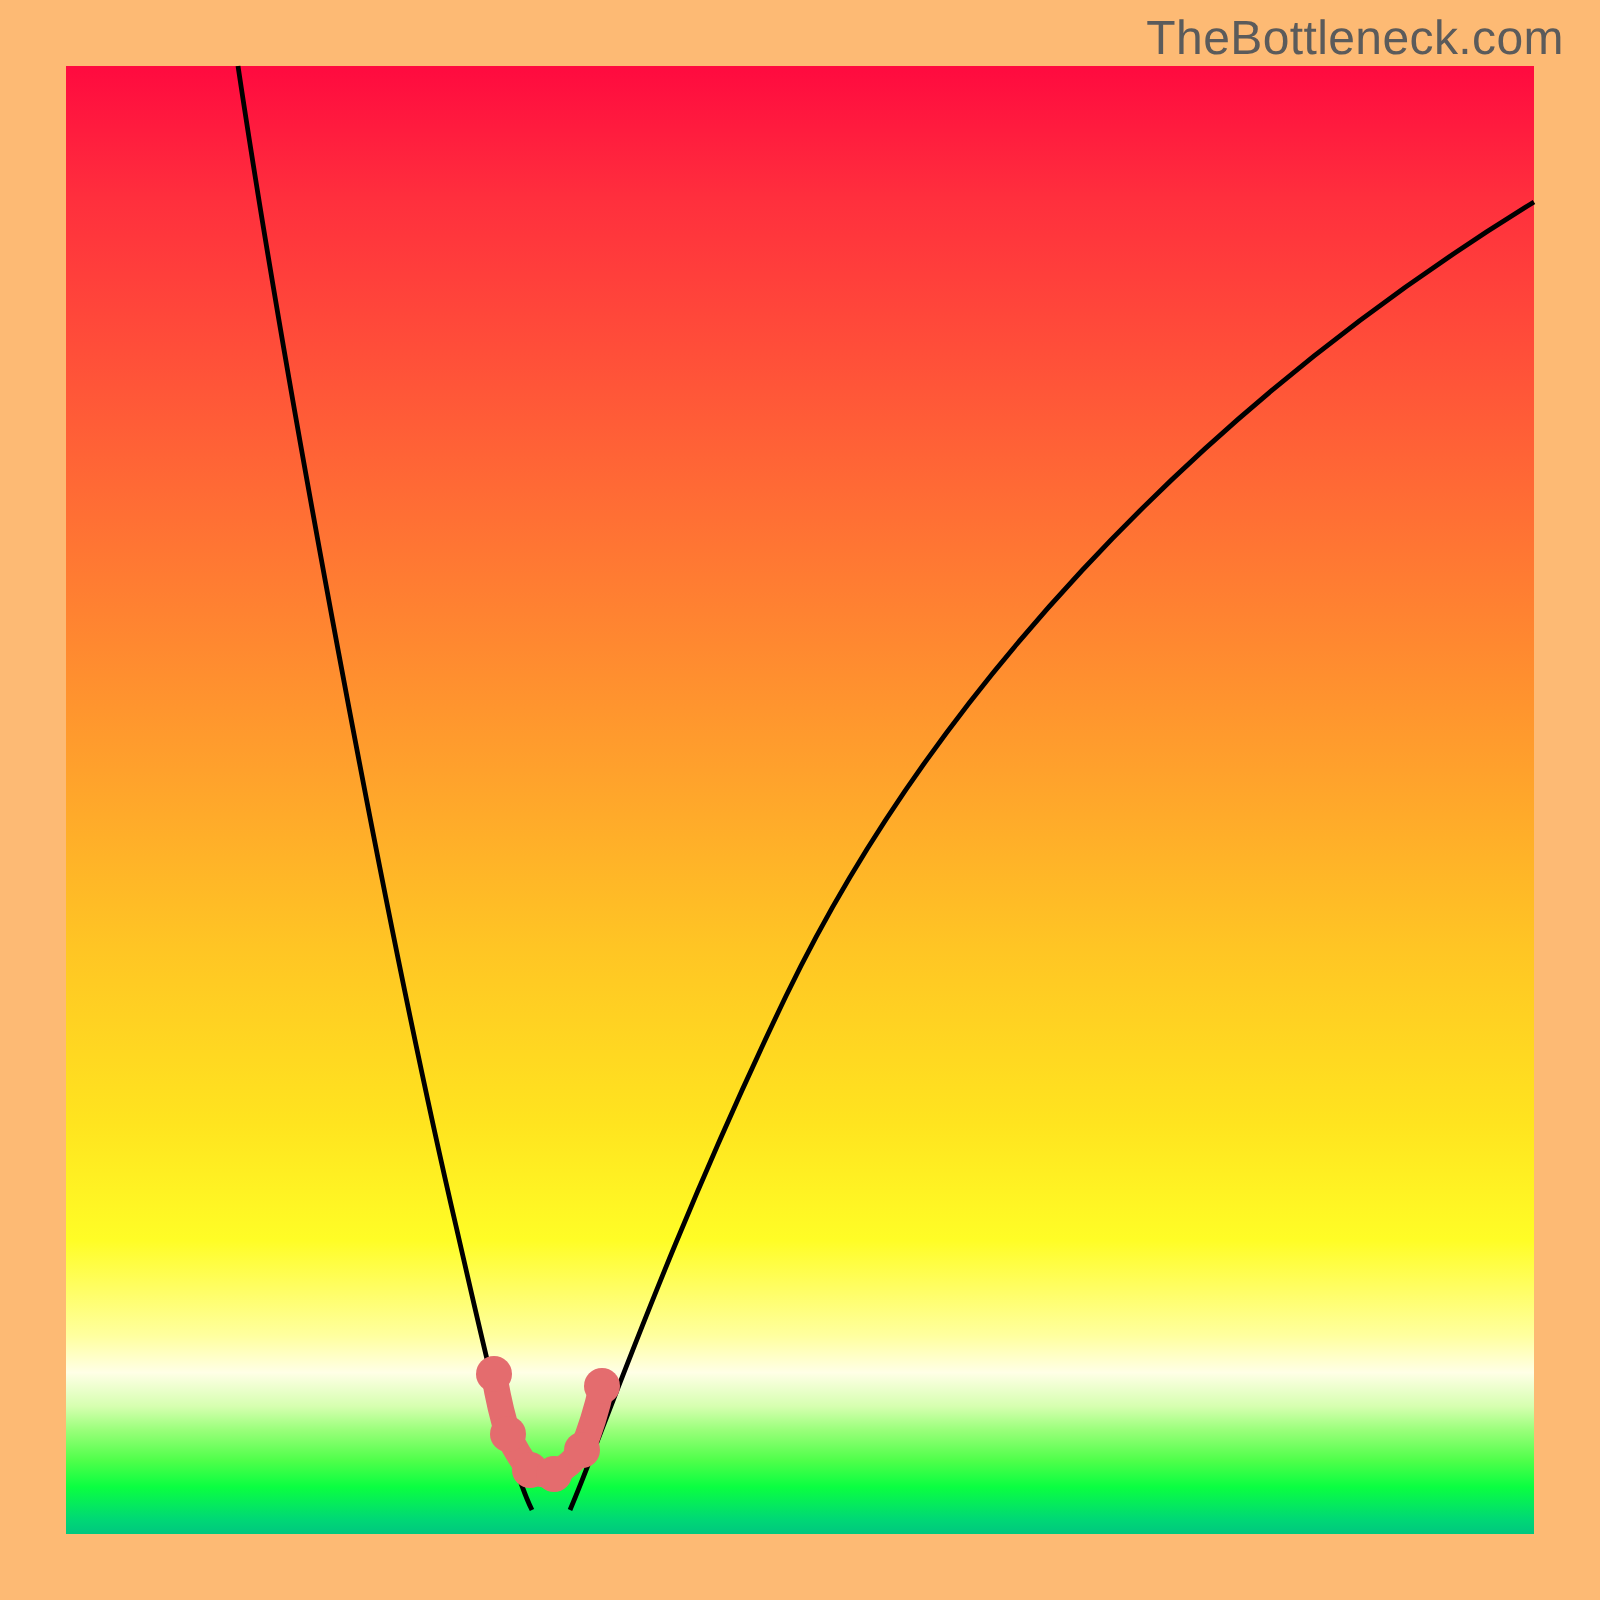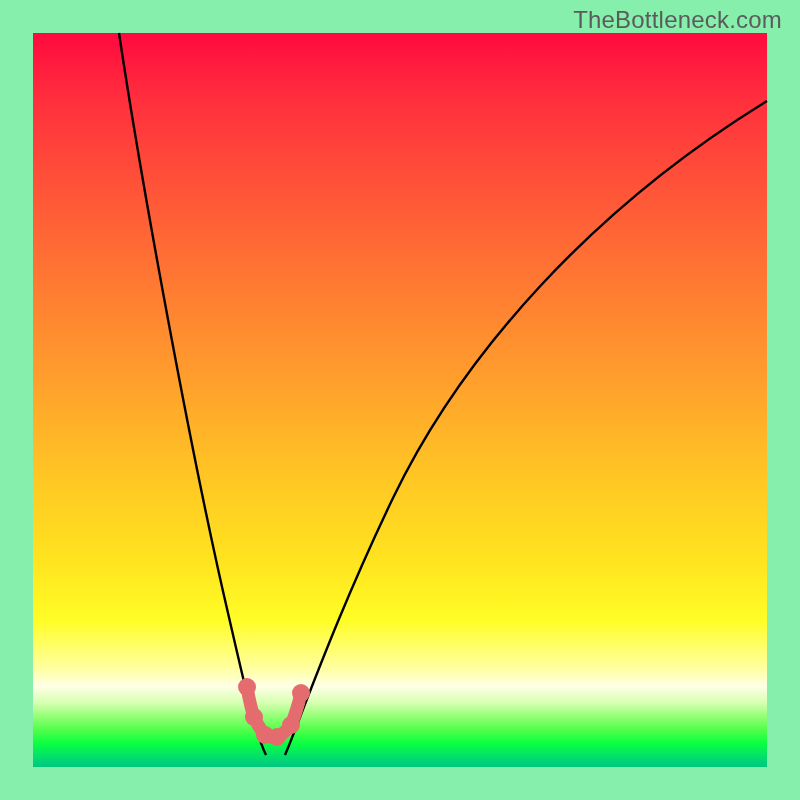--- a/index.html
+++ b/index.html
@@ -7,21 +7,21 @@
     padding: 0;
     width: 800px;
     height: 800px;
     overflow: hidden;
     font-family: Arial, Helvetica, sans-serif;
   }
   .frame {
     position: relative;
     width: 800px;
     height: 800px;
-    background: #86efac;
+    background: #fdba74;
   }
   .watermark {
     position: absolute;
     top: 6px;
     right: 18px;
     color: #5b5b5b;
     font-size: 24px;
     font-weight: 500;
     letter-spacing: 0.2px;
   }

